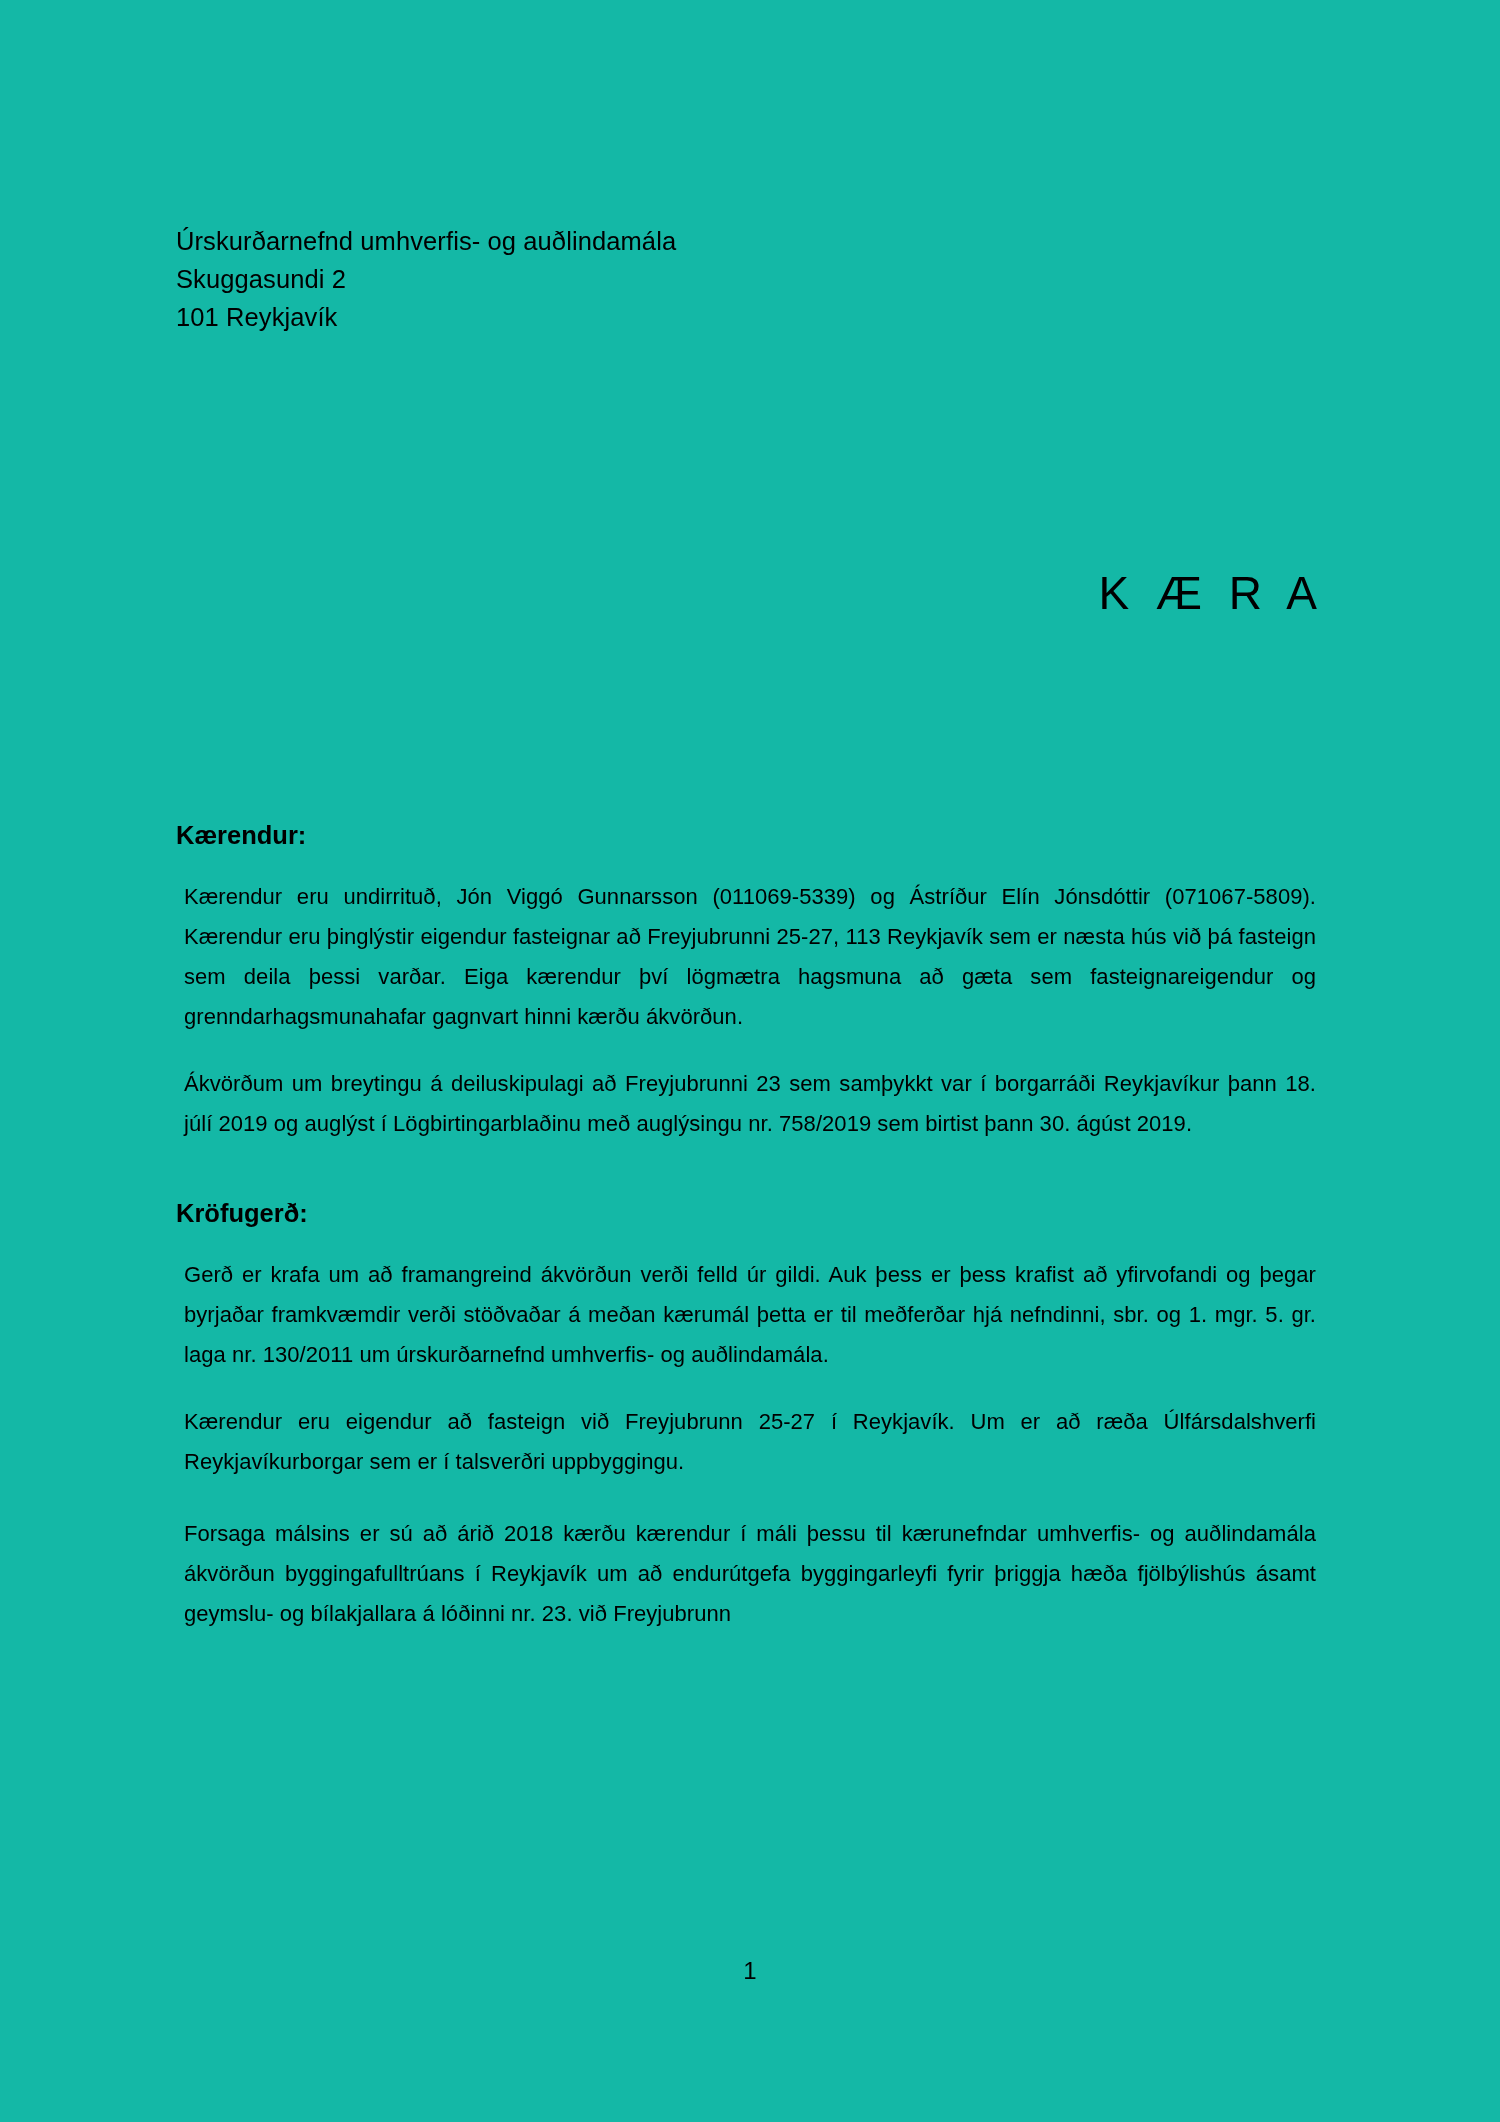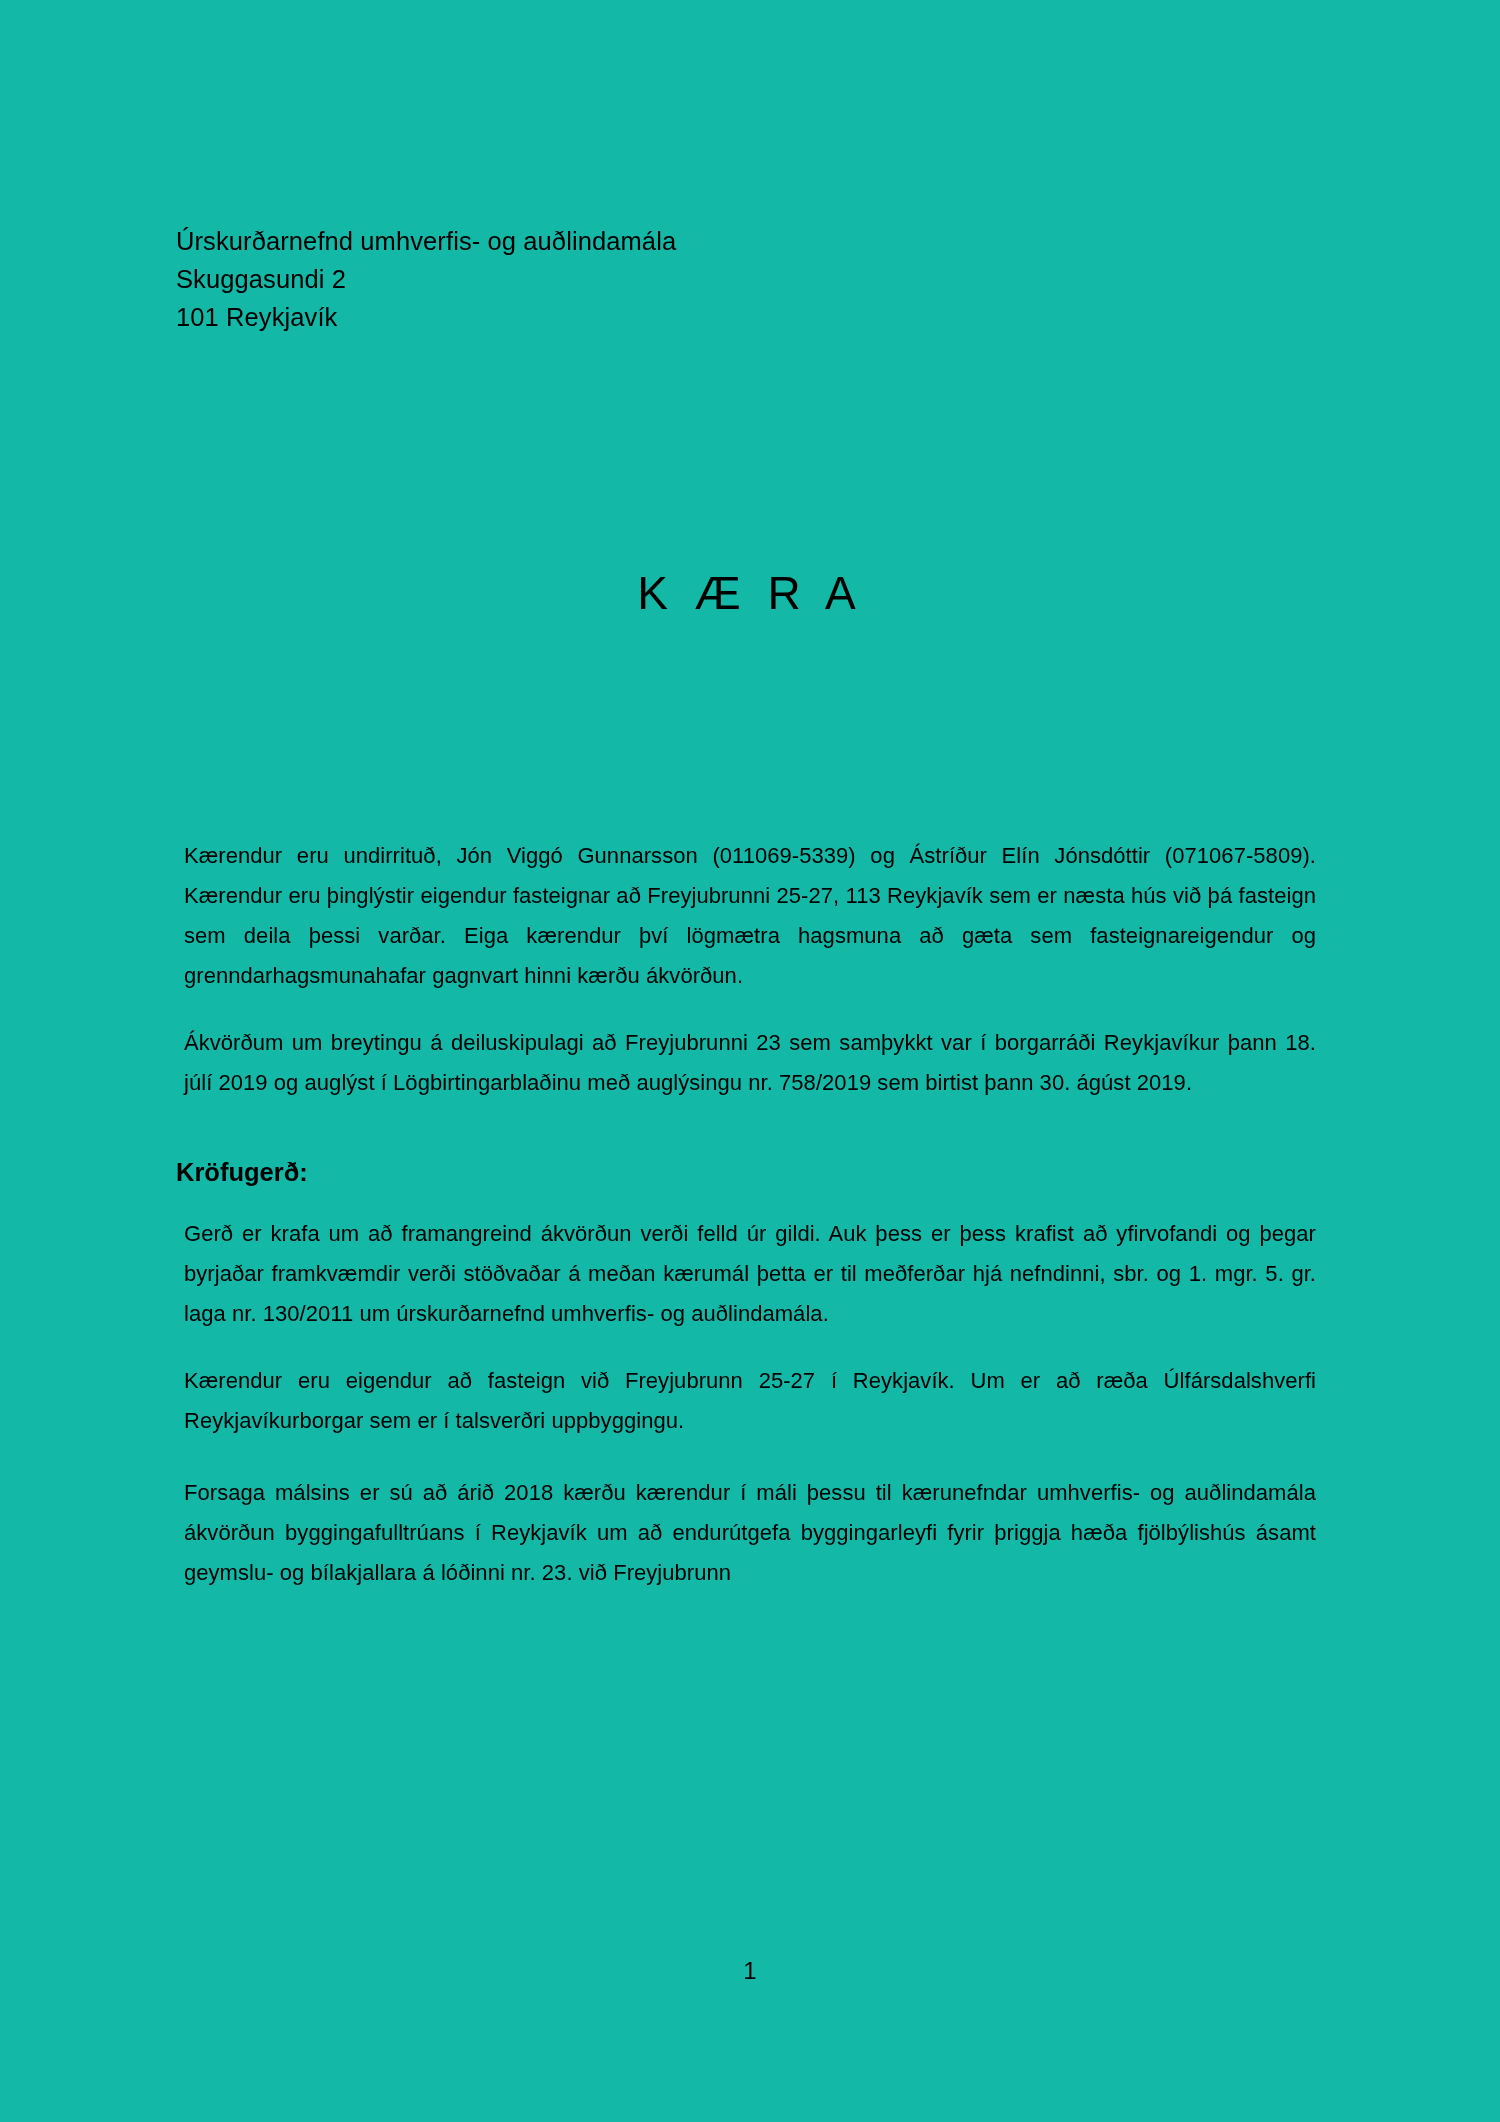--- a/index.html
+++ b/index.html
@@ -28,25 +28,25 @@
     left: 176px;
     top: 222px;
     width: 1148px;
   }
   .addr-line {
     font-size: 25.5px;
     line-height: 38px;
     letter-spacing: 0.1px;
   }
   .title {
-    text-align: center;
+    text-align: right;
     font-size: 46px;
     letter-spacing: 7px;
     margin-top: 230px;
-    margin-bottom: 4px;
+    margin-bottom: 16px;
     font-weight: 400;
   }
   .section-heading {
     font-size: 25.5px;
     font-weight: bold;
     margin-top: 0;
     margin-bottom: 0;
   }
   .para {
     font-size: 22px;
@@ -78,20 +78,21 @@
       <div class="addr-line">Úrskurðarnefnd umhverfis- og auðlindamála</div>
       <div class="addr-line">Skuggasundi 2</div>
       <div class="addr-line">101 Reykjavík</div>
     </div>
 
     <h1 class="title">K Æ R A</h1>
 
     <div style="height:185px"></div>
 
     <div>
+      <div class="section-heading">Kærendur:</div>
       <p class="para gap-para">Kærendur eru undirrituð, Jón Viggó Gunnarsson (011069-5339) og Ástríður Elín Jónsdóttir (071067-5809). Kærendur eru þinglýstir eigendur fasteignar að Freyjubrunni 25-27, 113 Reykjavík sem er næsta hús við þá fasteign sem deila þessi varðar. Eiga kærendur því lögmætra hagsmuna að gæta sem fasteignareigendur og grenndarhagsmunahafar gagnvart hinni kærðu ákvörðun.</p>
     </div>
 
     <div>
       <p class="para gap-para">Ákvörðum um breytingu á deiluskipulagi að Freyjubrunni 23 sem samþykkt var í borgarráði Reykjavíkur þann 18. júlí 2019 og auglýst í Lögbirtingarblaðinu með auglýsingu nr. 758/2019 sem birtist þann 30. ágúst 2019.</p>
     </div>
 
     <div>
       <div class="section-heading gap-heading">Kröfugerð:</div>
       <p class="para gap-para">Gerð er krafa um að framangreind ákvörðun verði felld úr gildi. Auk þess er þess krafist að yfirvofandi og þegar byrjaðar framkvæmdir verði stöðvaðar á meðan kærumál þetta er til meðferðar hjá nefndinni, sbr. og 1. mgr. 5. gr. laga nr. 130/2011 um úrskurðarnefnd umhverfis- og auðlindamála.</p>

